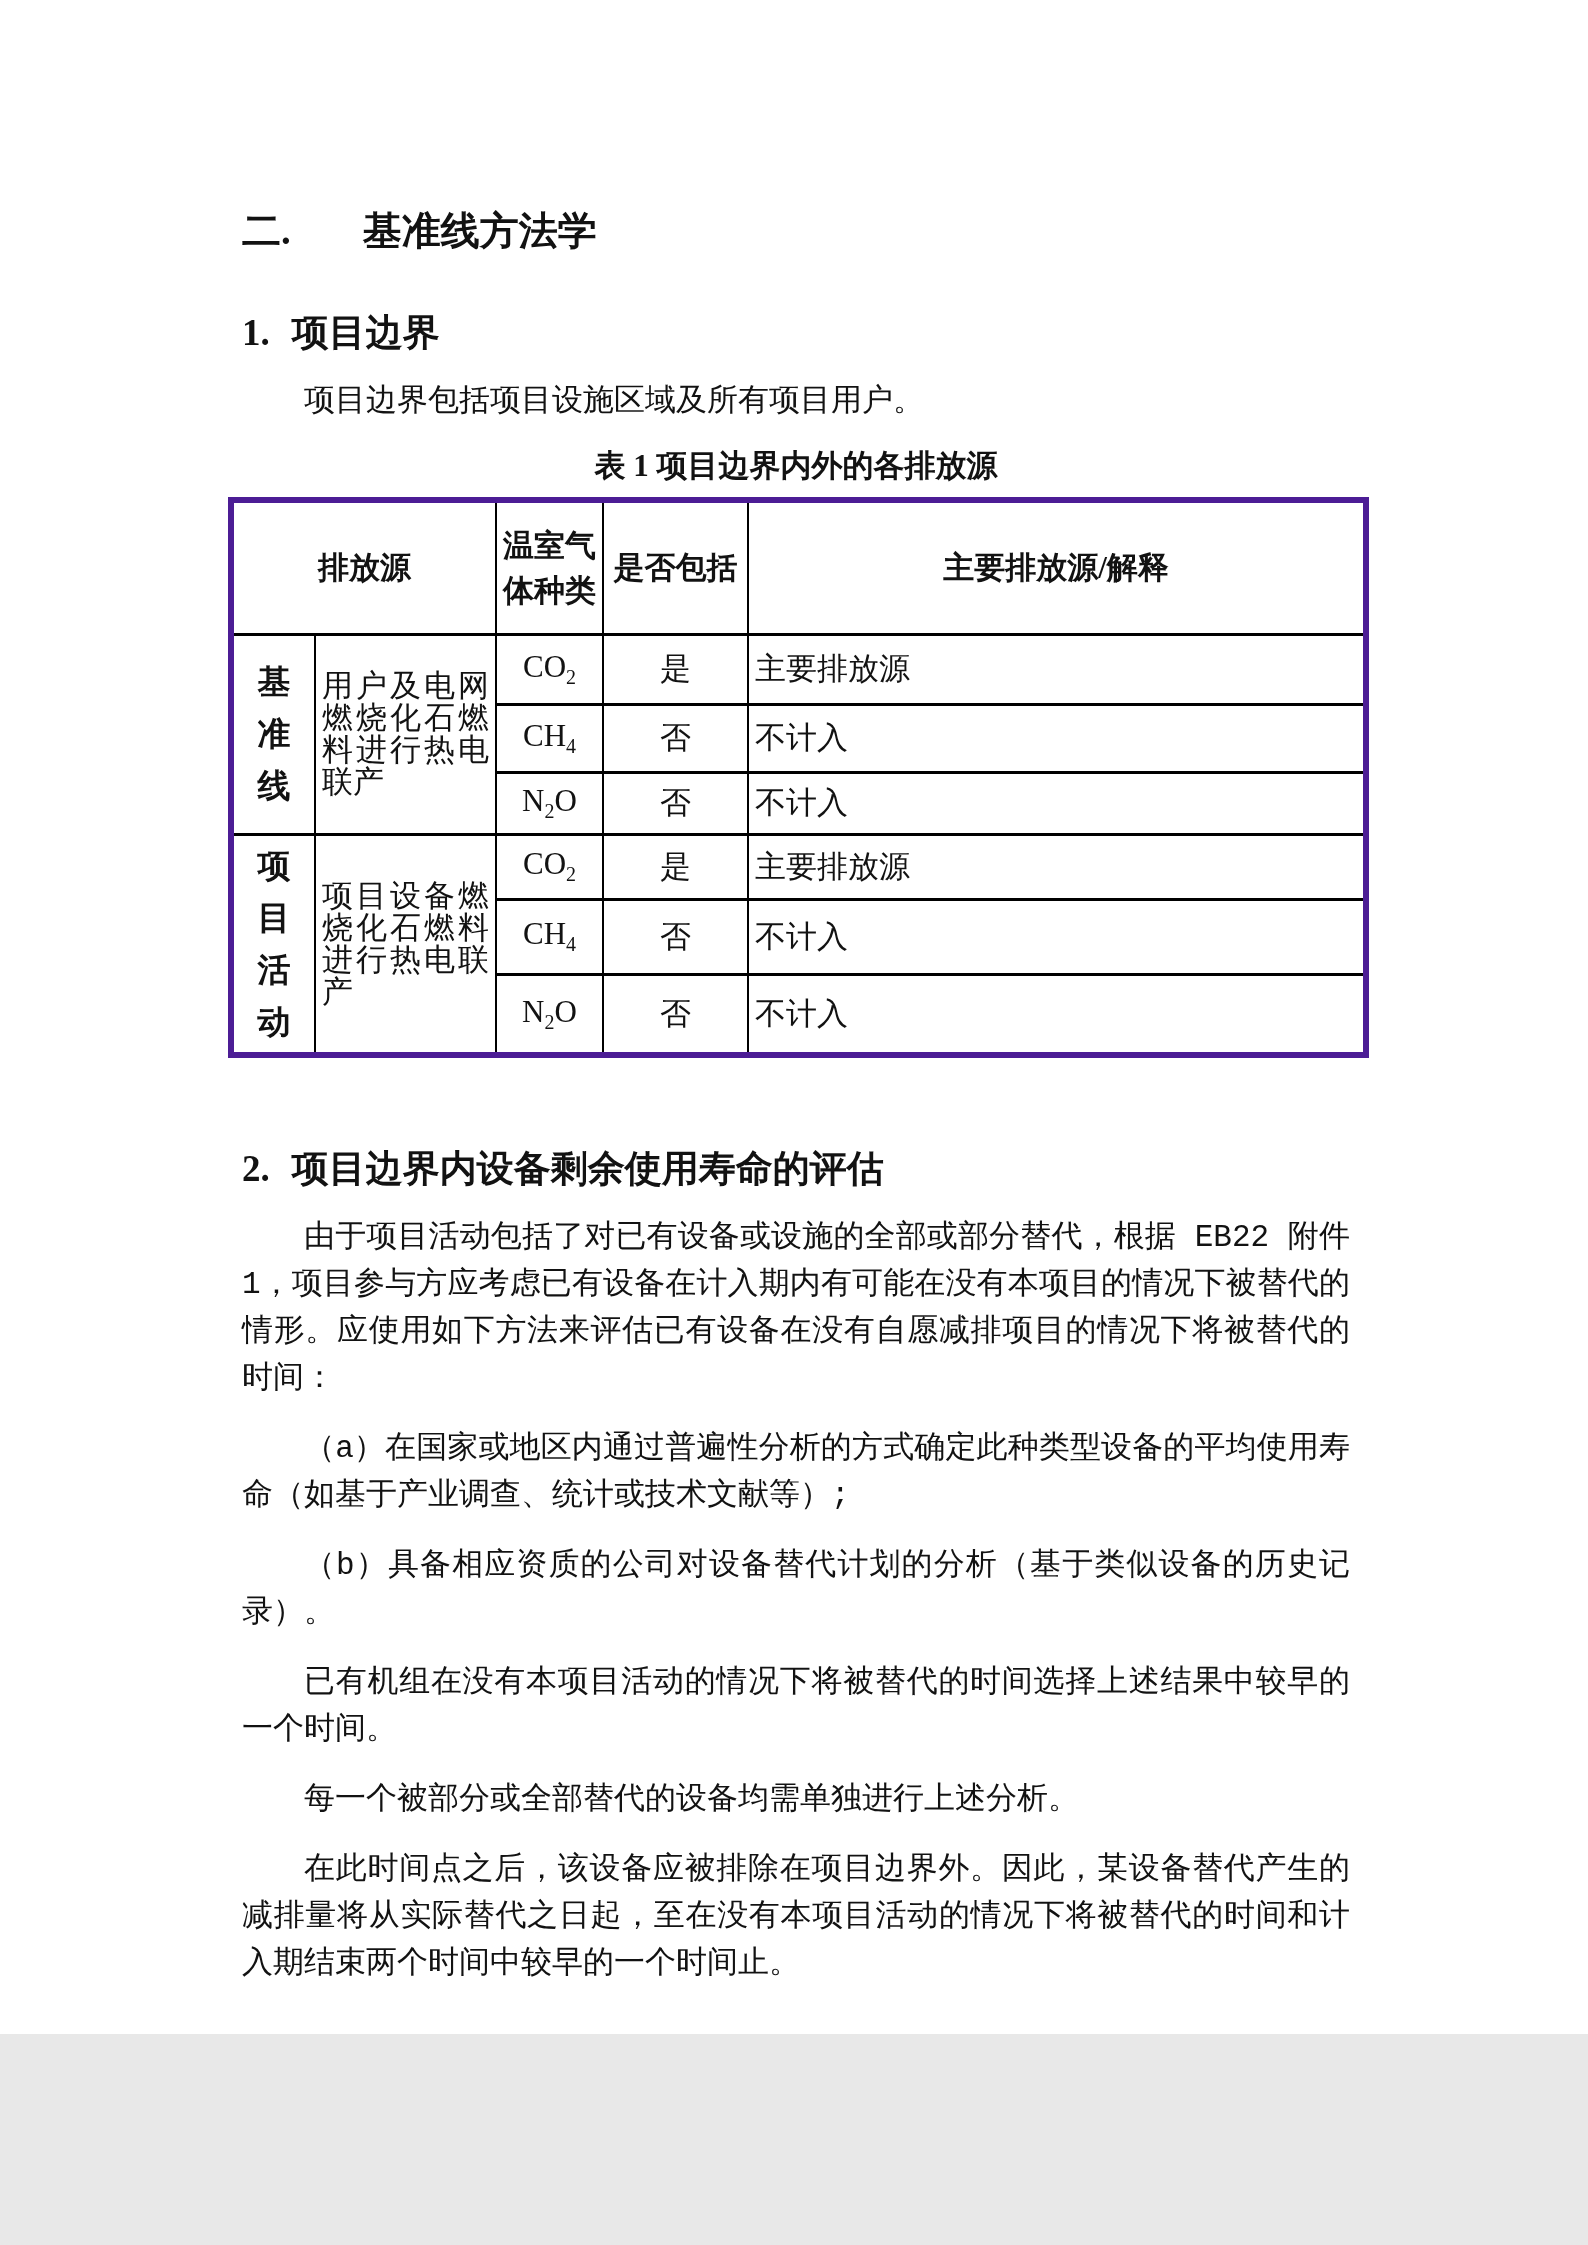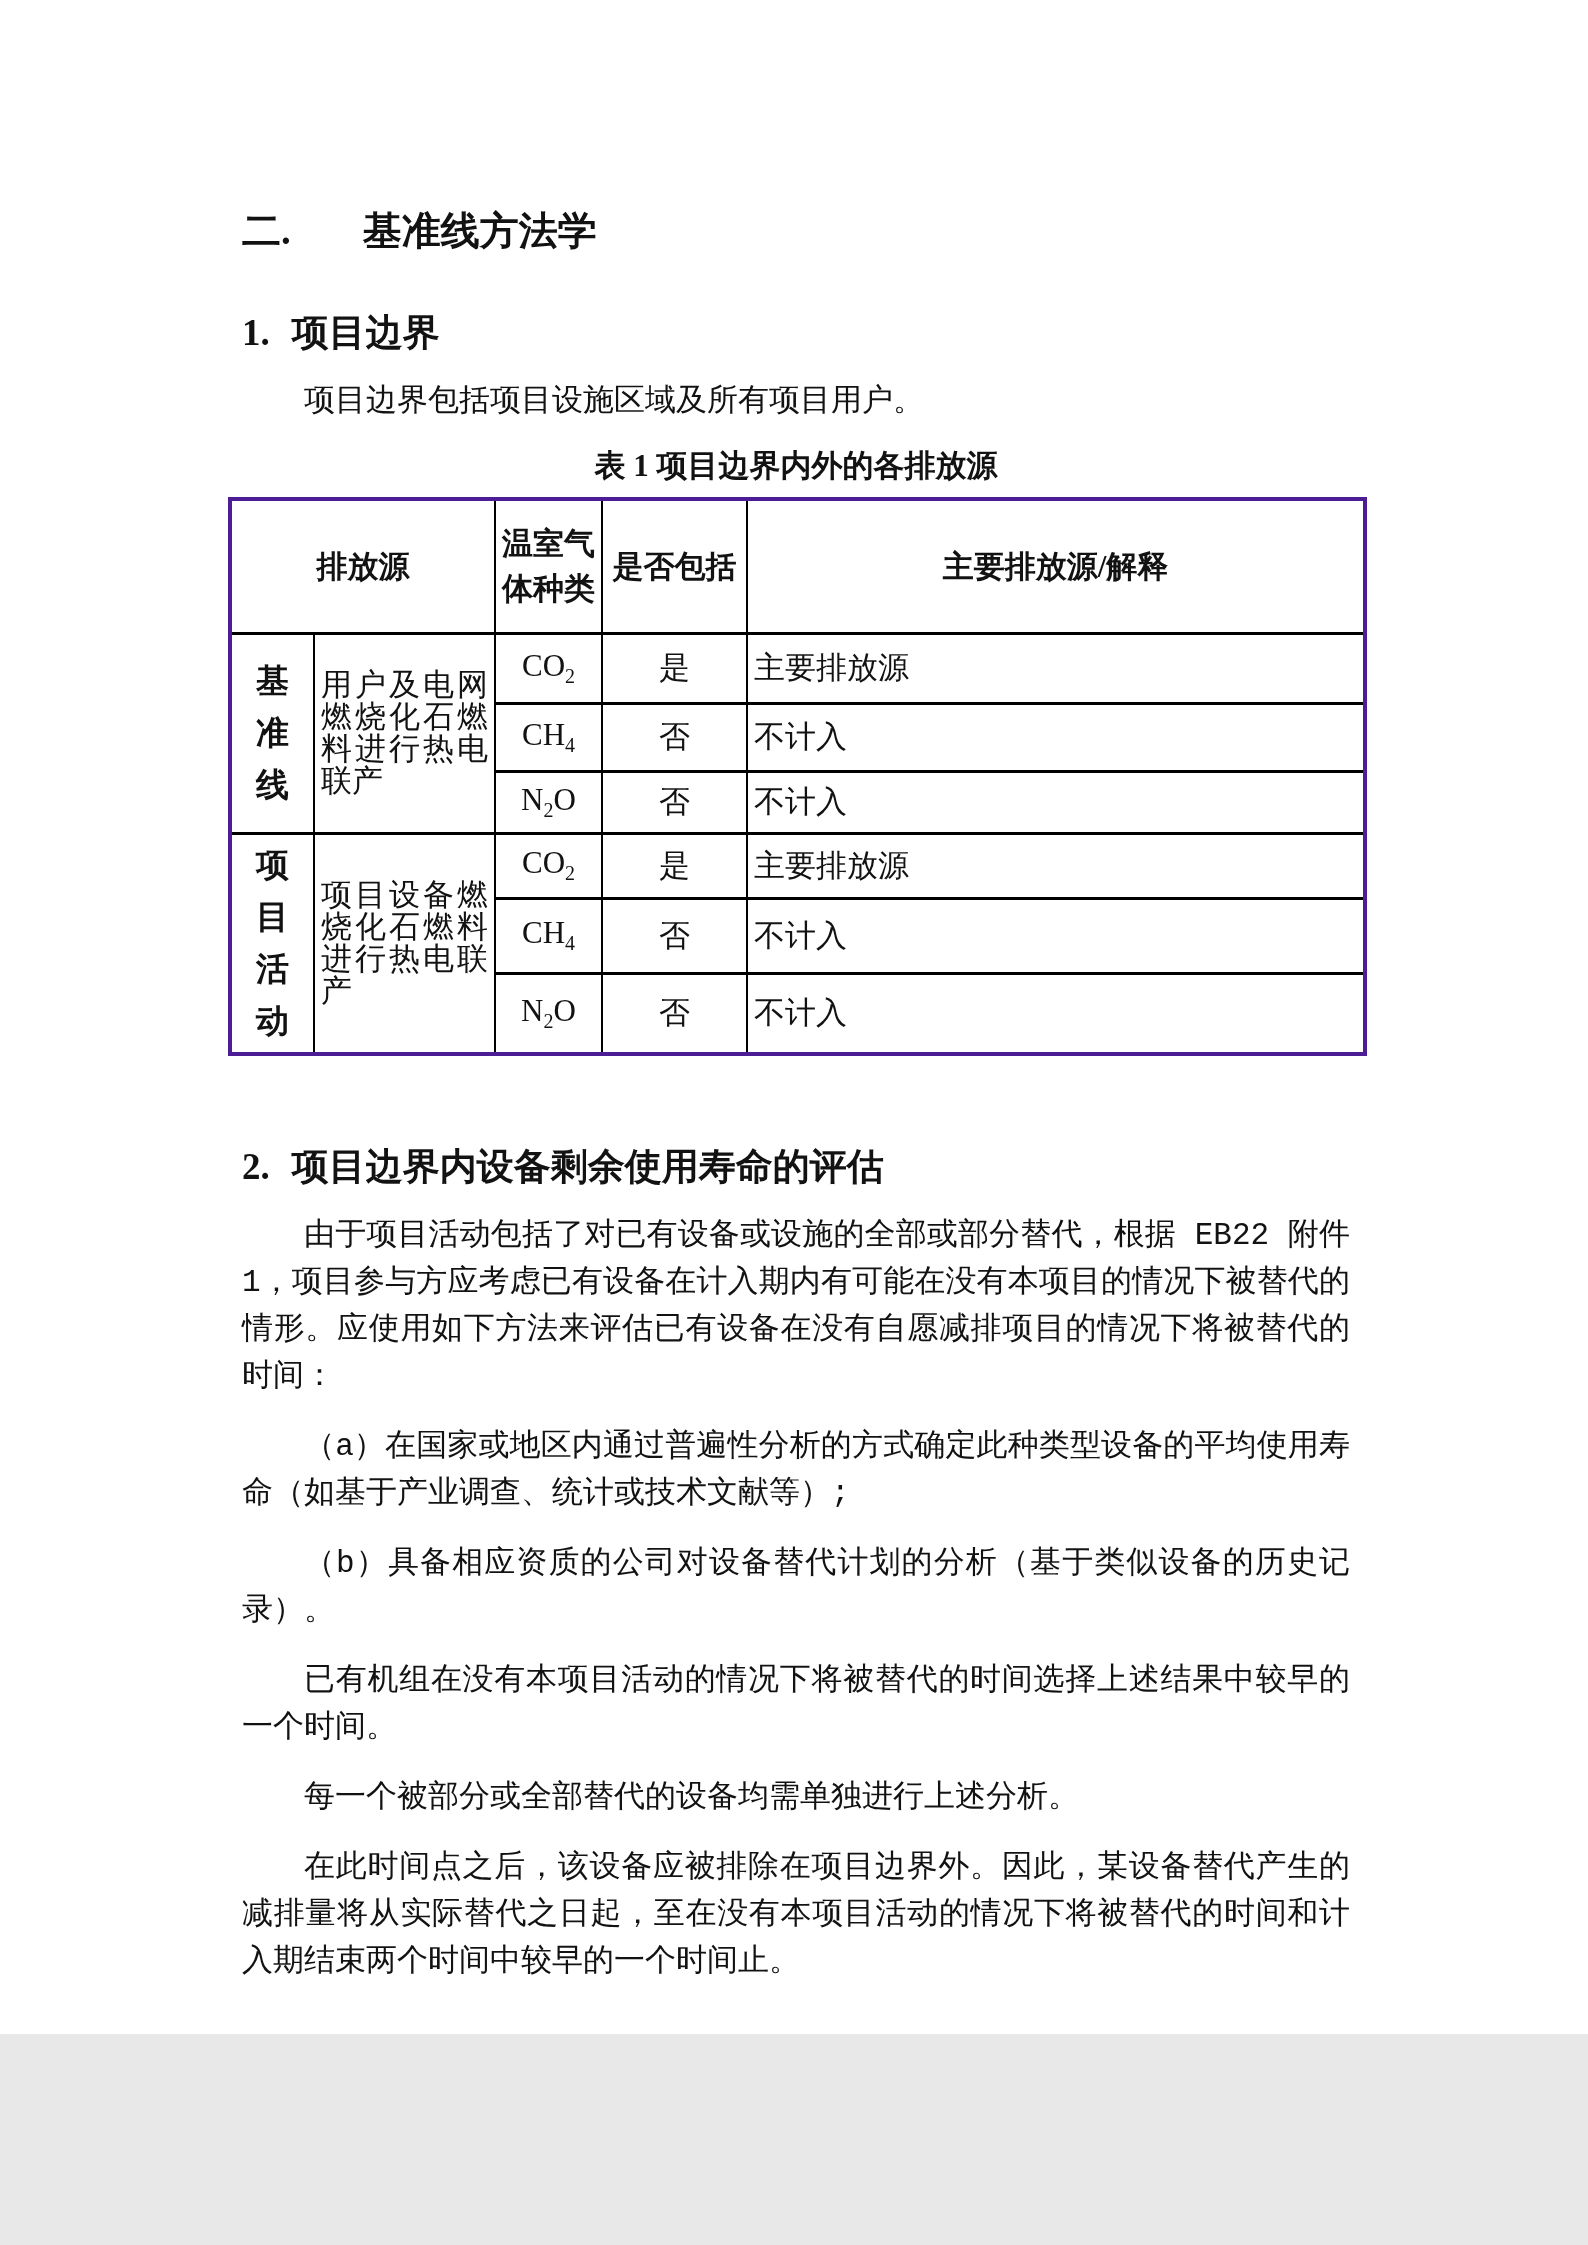--- a/index.html
+++ b/index.html
@@ -40,21 +40,21 @@
     font-size:31px;
   }
   table.em th,table.em td{
     border:2px solid #000;
     border-top:3px solid #000;
     border-bottom:3px solid #000;
     box-sizing:border-box;
     padding:0 6px;
     vertical-align:middle;
   }
-  table.em{border:4px solid #4c1d95;}
+  table.em{border:6px solid #4c1d95;}
   tr.hdr{height:134px;}
   tr.rA{height:70px;} tr.rB{height:68px;} tr.rC{height:62px;}
   tr.rD{height:65px;} tr.rE{height:75px;} tr.rF{height:81px;}
   th.h{font-weight:bold;text-align:center;line-height:45px;padding:0 5px;}
   td.vcell{padding:0;}
   .vlabel{
     width:36px;margin:0 auto;
     word-break:break-all;
     font-weight:bold;font-size:33px;line-height:52px;
     text-align:center;

